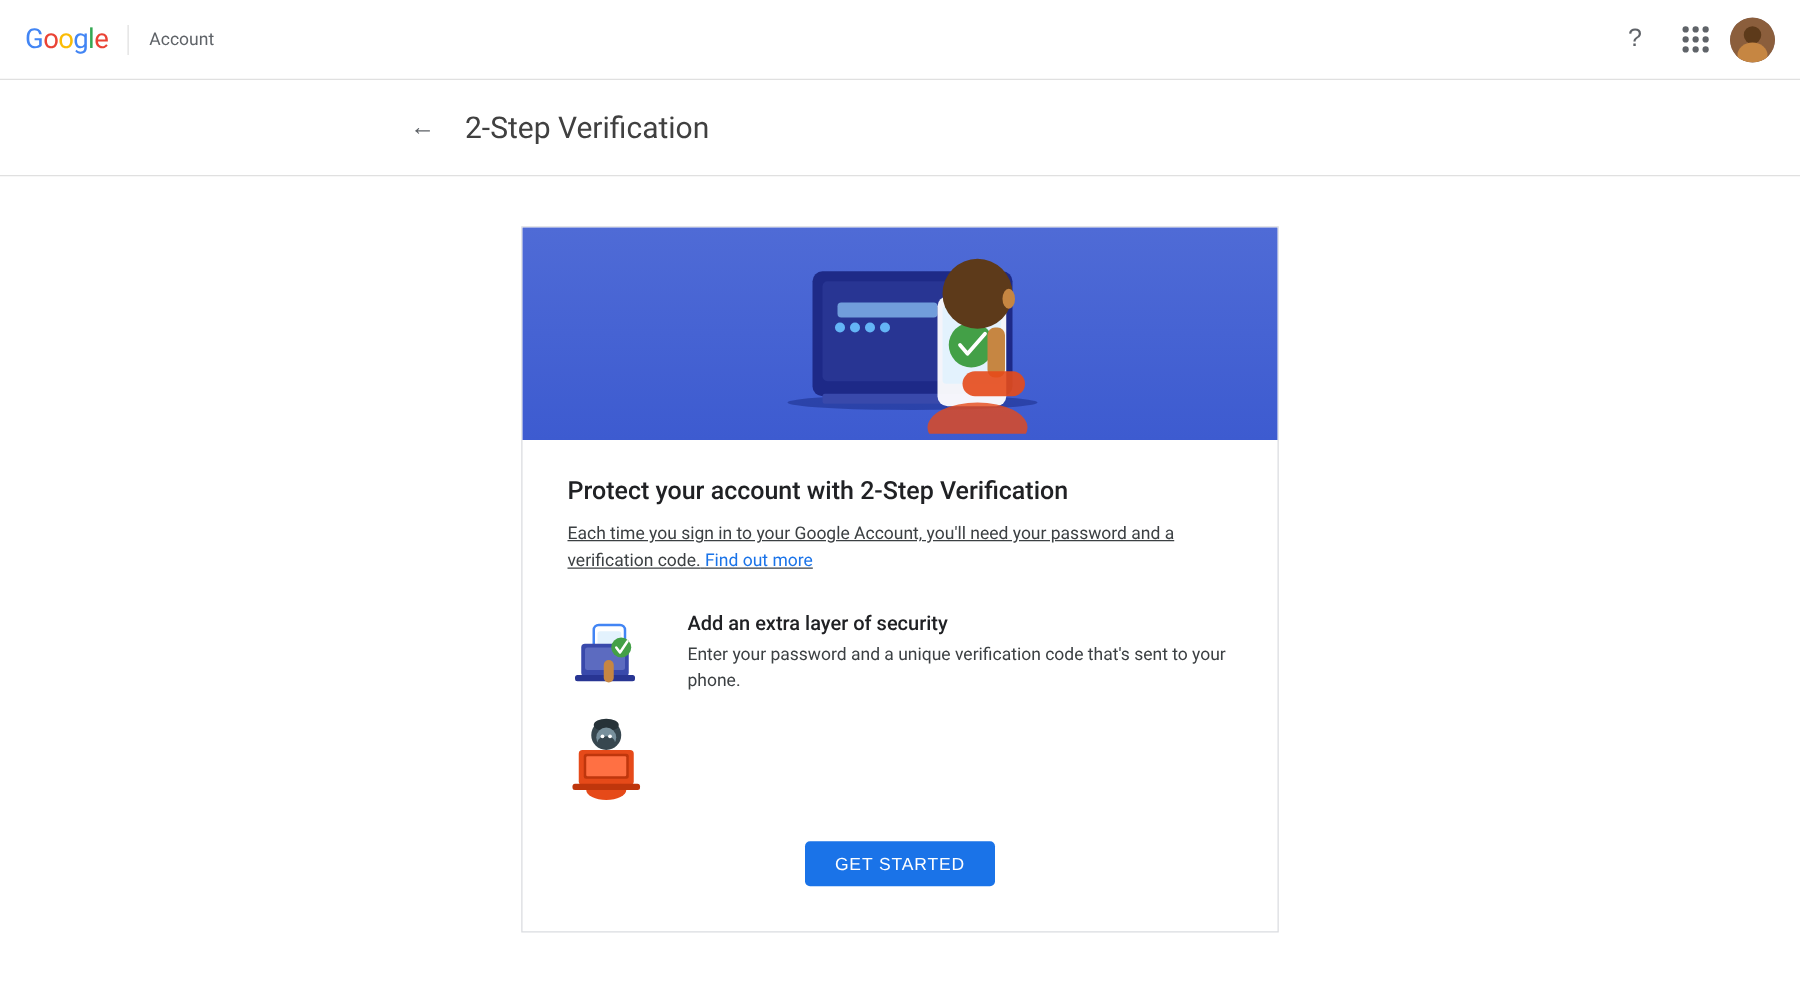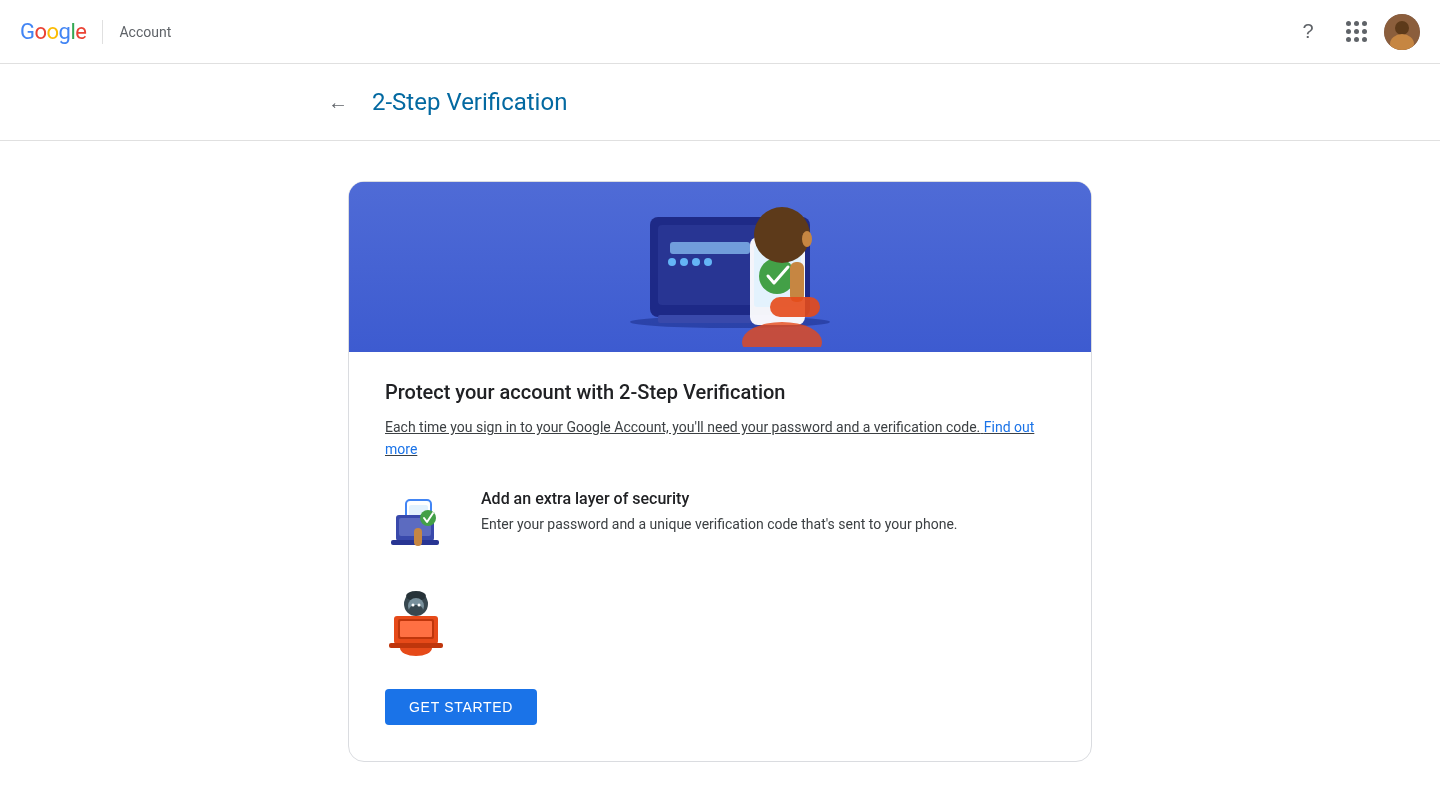--- a/index.html
+++ b/index.html
@@ -101,33 +101,33 @@
       width: 36px;
       height: 36px;
       display: flex;
       align-items: center;
       justify-content: center;
       border-radius: 50%;
     }
     .page-title {
       font-size: 24px;
       font-weight: 400;
-      color: #0369a1;
+      color: #404040;
     }
 
     
     .card-container {
       display: flex;
       justify-content: center;
       padding: 40px 20px 0 20px;
     }
     .card {
-      width: 744px;
+      width: 606px;
       border: 1px solid #dadce0;
-      border-radius: 16px;
+      border-radius: 0;
       overflow: hidden;
       background: #fff;
     }
 
     
     .card-hero {
       background: #4a6cf7;
       background: linear-gradient(180deg, #4f6bd6 0%, #3d5bd0 100%);
       background-color: #3d5ede;
       height: 170px;
@@ -166,21 +166,21 @@
     }
     .card-description a {
       color: #1a73e8;
       text-decoration: none;
     }
 
     
     .feature-list {
       display: flex;
       flex-direction: column;
-      gap: 24px;
+      gap: 8px;
       margin-bottom: 32px;
     }
     .feature-item {
       display: flex;
       gap: 24px;
       align-items: flex-start;
     }
     .feature-icon-wrap {
       width: 72px;
       height: 72px;
@@ -197,21 +197,21 @@
     }
     .feature-text p {
       font-size: 14px;
       color: #3c4043;
       line-height: 1.5;
     }
 
     
     .card-footer {
       display: flex;
-      justify-content: flex-start;
+      justify-content: center;
     }
     .get-started-btn {
       background: #1a73e8;
       color: #fff;
       border: none;
       border-radius: 4px;
       padding: 10px 24px;
       font-size: 14px;
       font-weight: 500;
       letter-spacing: 0.05em;

